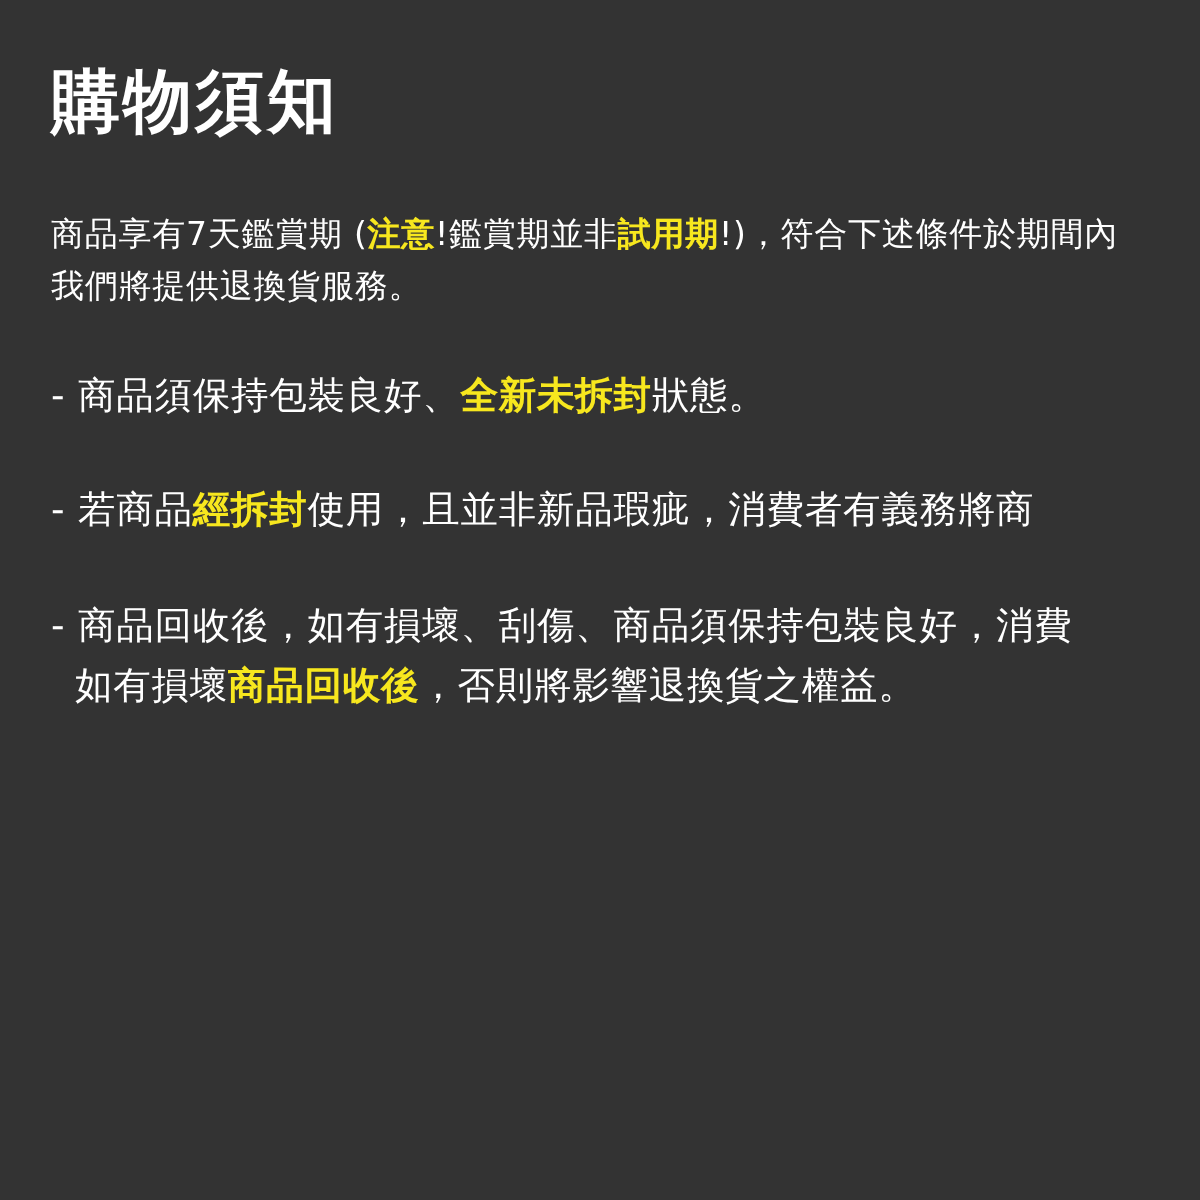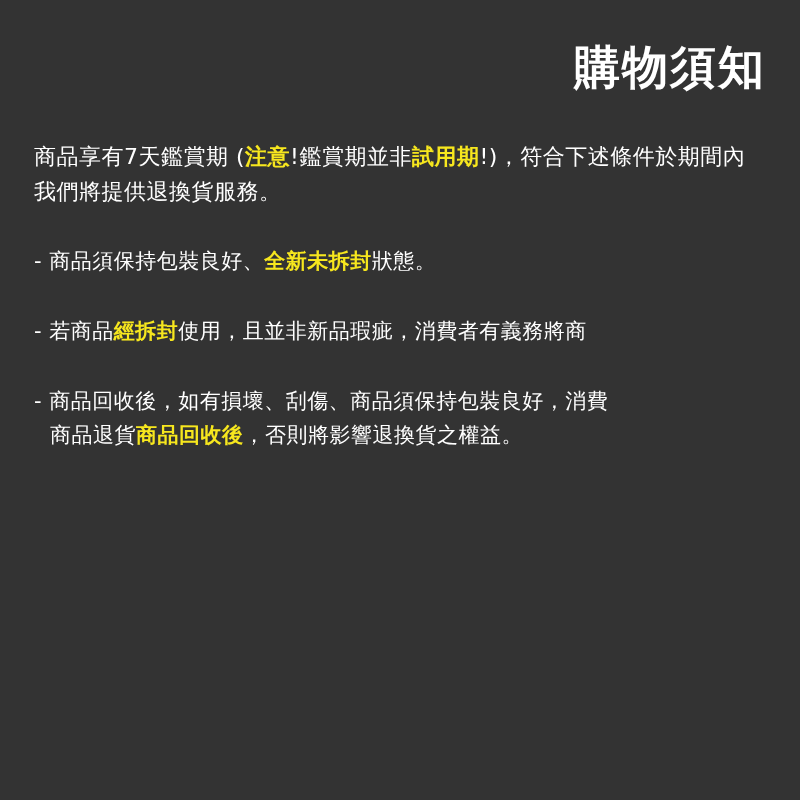--- a/index.html
+++ b/index.html
@@ -15,41 +15,41 @@
     overflow: hidden;
   }
   .page {
     width: 800px;
     height: 800px;
     box-sizing: border-box;
     padding: 42px 34px 20px 34px;
     position: relative;
   }
   .title {
-    text-align: right;
+    text-align: left;
     font-size: 46px;
     font-weight: bold;
     letter-spacing: 2px;
     margin: 0 0 46px 0;
     line-height: 1.1;
   }
   .section-heading {
     font-size: 28px;
     font-weight: bold;
     margin: 0 0 14px 0;
     letter-spacing: 1px;
   }
   .para {
     font-size: 22px;
     line-height: 1.62;
     margin: 0 0 34px 0;
     letter-spacing: 0.5px;
   }
   .bullet {
-    font-size: 21px;
+    font-size: 25px;
     line-height: 1.62;
     margin: 0 0 36px 0;
     letter-spacing: 0.5px;
     padding-left: 4px;
     text-indent: -4px;
   }
   .bullet .cont {
     display: block;
     padding-left: 16px;
   }
@@ -65,15 +65,15 @@
 
   <h1 class="title">購物須知</h1>
 
 
   <p class="para"><span>商品享有7天鑑賞期 (</span><span class="hl">注意</span><span>!鑑賞期並非</span><span class="hl">試用期</span><span>!)，符合下述條件於期間內我們將提供退換貨服務。</span></p>
 
   <p class="bullet"><span>-</span> <span>商品須保持包裝良好、</span><span class="hl">全新未拆封</span><span>狀態。</span></p>
 
   <p class="bullet"><span>-</span> <span>若商品</span><span class="hl">經拆封</span><span>使用，且並非新品瑕疵，消費者有義務將商</span></p>
 
-  <p class="bullet"><span>-</span> <span>商品回收後，如有損壞、刮傷、商品須保持包裝良好，消費</span><span class="cont"><span>商品退貨</span><span class="hl">商品回收後</span><span>，否則將影響退換貨之權益。</span></span></p>
+  <p class="bullet"><span>-</span> <span>商品回收後，如有損壞、刮傷、商品須保持包裝良好，消費</span><span class="cont"><span>如有損壞</span><span class="hl">商品回收後</span><span>，否則將影響退換貨之權益。</span></span></p>
 
 </div>
 
 </body></html>

